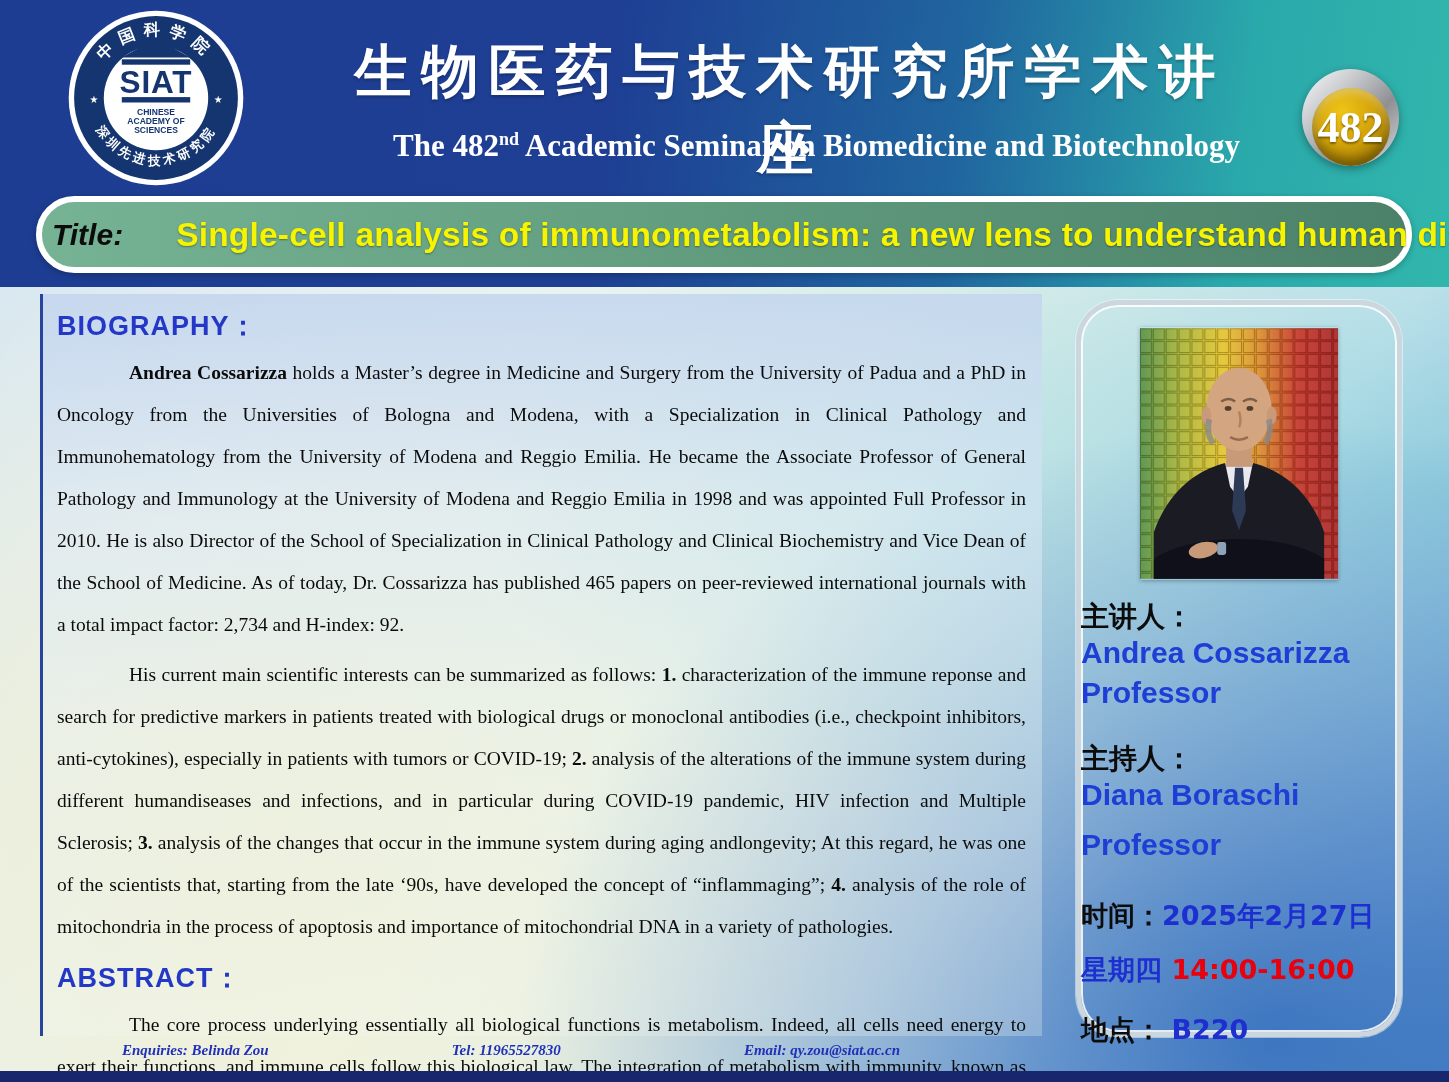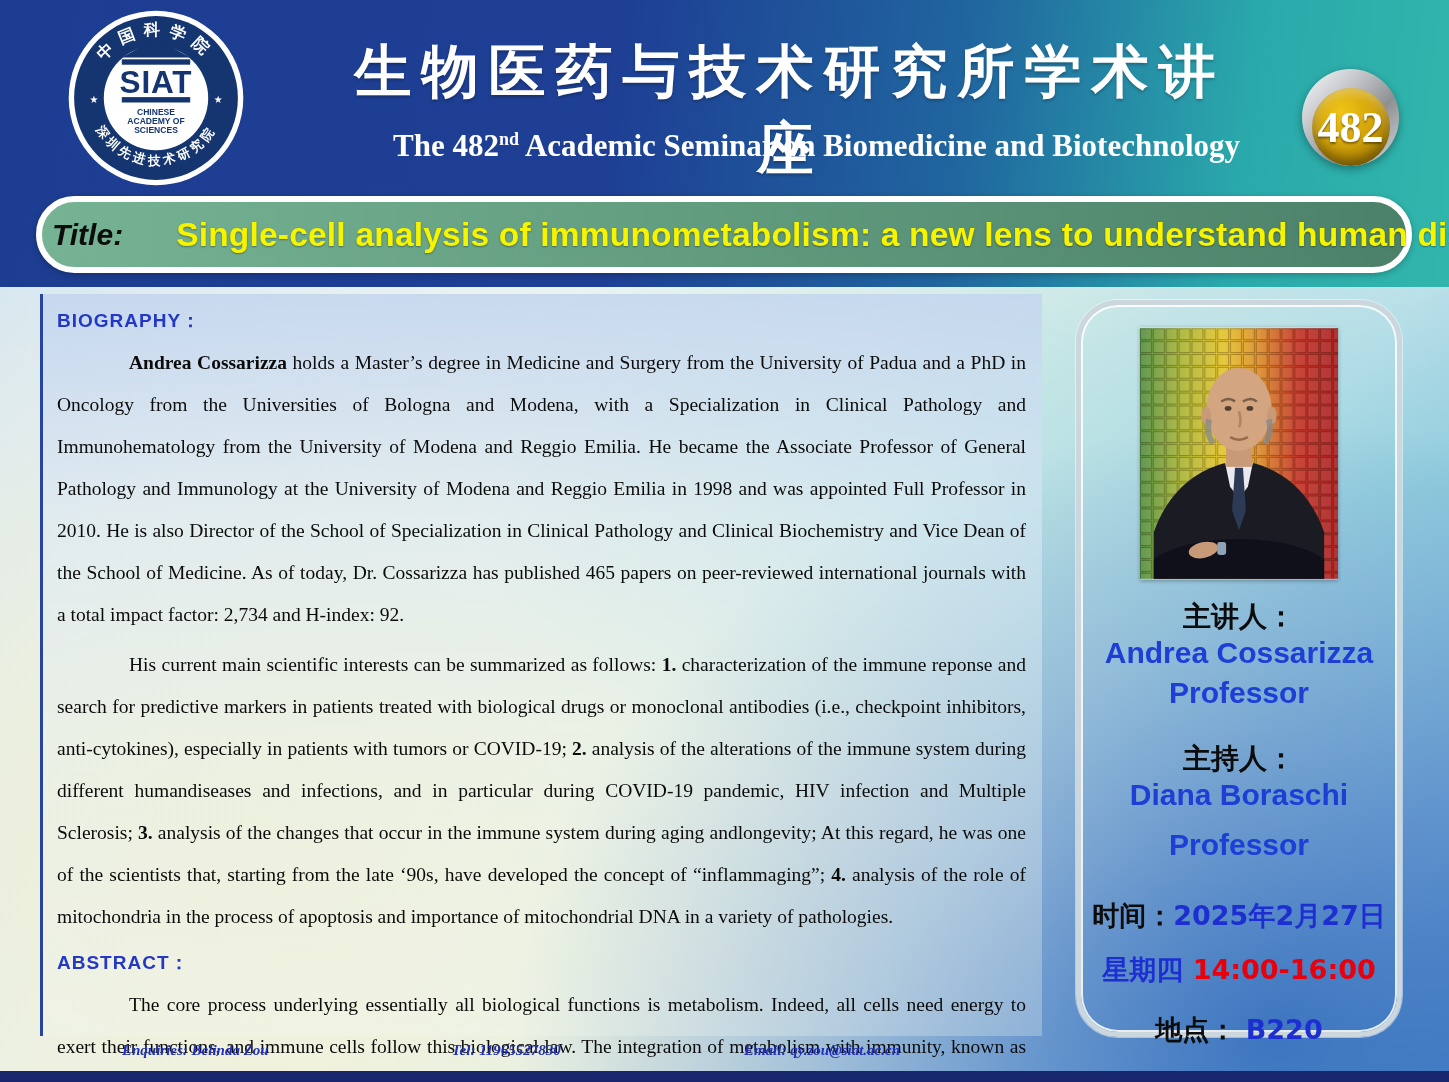--- a/index.html
+++ b/index.html
@@ -49,37 +49,37 @@
   .title-label { font-style:italic; font-weight:bold; font-size:30px; color:#0c0c0c; margin-right:8px; }
   .title-text { font-weight:bold; font-size:33.5px; color:#f7f400; letter-spacing:0.2px;
     text-shadow:0 1px 2px rgba(0,0,0,0.35); }
 
   
   .content { position:absolute; left:40px; top:294px; width:1002px; height:742px;
     border-left:3px solid #27459c;
     background:linear-gradient(180deg, rgba(195,213,238,0.85) 0%, rgba(220,233,246,0.55) 30%,
       rgba(232,242,243,0.38) 60%, rgba(242,247,240,0.28) 100%);
     padding:14px 16px 0 14px; }
-  .section-heading { color:#2438c8; font-weight:bold; font-size:19px; letter-spacing:1px; }
+  .section-heading { color:#2438c8; font-weight:bold; font-size:27px; letter-spacing:1px; }
   .para { font-family:"Liberation Serif", serif; font-size:19.5px; line-height:42px;
     text-align:justify; text-indent:72px; color:#0b0b0b; margin-top:8px; }
   .abstract-heading { margin-top:12px; }
 
   
   .footer-row { position:absolute; left:122px; top:1042px; width:778px;
     display:flex; justify-content:space-between;
     font-family:"Liberation Serif", serif; font-style:italic; font-weight:bold;
     font-size:15px; color:#2030b8; }
   .bottom-bar { position:absolute; left:0; bottom:0; width:1449px; height:11px; background:#17266d; }
 
   
   .panel { position:absolute; left:1076px; top:300px; width:326px; height:737px;
     border:5px solid #ccd6dd; border-radius:42px;
     box-shadow:inset 0 0 0 2px rgba(255,255,255,0.85), 0 0 0 1px rgba(255,255,255,0.5);
-    text-align:center; }
+    }
   .photo { display:block; margin:22px auto 0 auto; width:198px; height:253px;
     box-shadow:0 1px 4px rgba(0,0,0,0.3); }
   .cjk-label { font-weight:bold; font-size:28px; color:#0c0c0c;
     font-family:"DejaVu Sans", sans-serif; }
   .blue-name { font-weight:bold; font-size:30px; color:#1d3fd6; line-height:34px; }
   .speaker-label { margin-top:18px; }
   .host-label { margin-top:30px; }
   .prof-line { margin-top:6px; }
   .host-prof { margin-top:16px; }
   .info-row { margin-top:36px; font-weight:bold; font-size:27px;

